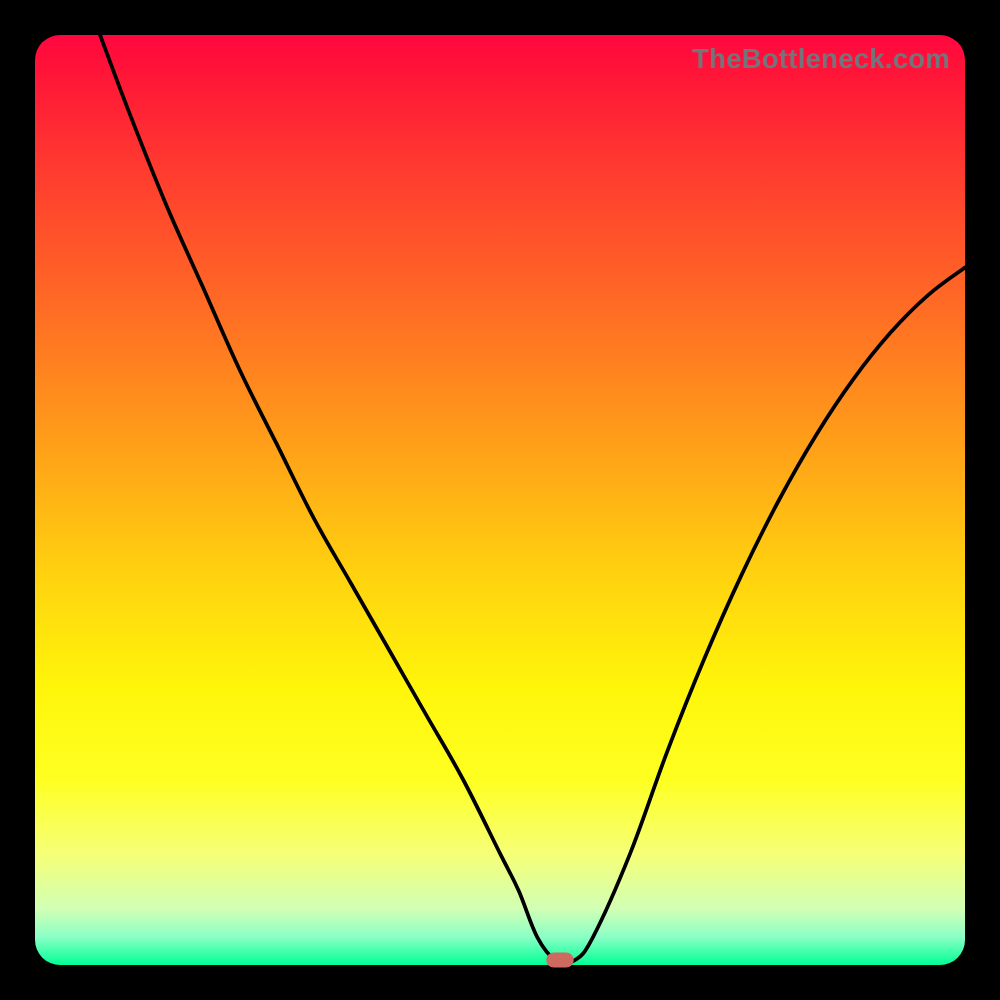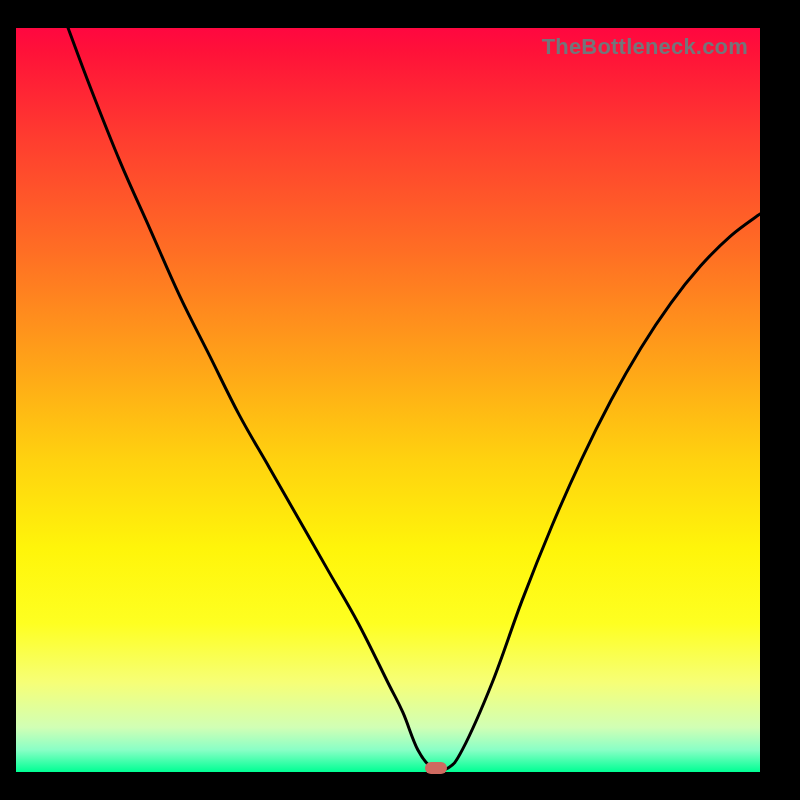--- a/index.html
+++ b/index.html
@@ -5,38 +5,39 @@
   * { margin: 0; padding: 0; box-sizing: border-box; }
   html, body { width: 800px; height: 800px; overflow: hidden; background: #000; }
   .chart-container {
     position: relative;
     width: 800px;
     height: 800px;
     background: #000;
   }
   .plot-area {
     position: absolute;
-    left: 16px;
+    left: 28px;
     top: 28px;
     width: 744px;
     height: 744px;
     background: linear-gradient(to bottom,
       #ff0740 0%,
       #ff1139 3%,
       #ff3d2f 15%,
       #ff6e24 30%,
       #ffa318 45%,
       #ffd20f 58%,
       #fff50a 70%,
       #feff21 80%,
       #f6ff77 88%,
       #d1ffb5 94%,
       #8affc6 97%,
       #00ff94 100%
     );
+    border-radius: 20px;
   }
   .watermark {
     position: absolute;
     top: 6px;
     right: 12px;
     font-family: Arial, Helvetica, sans-serif;
     font-size: 22px;
     font-weight: bold;
     color: #74757a;
     letter-spacing: 0.2px;

